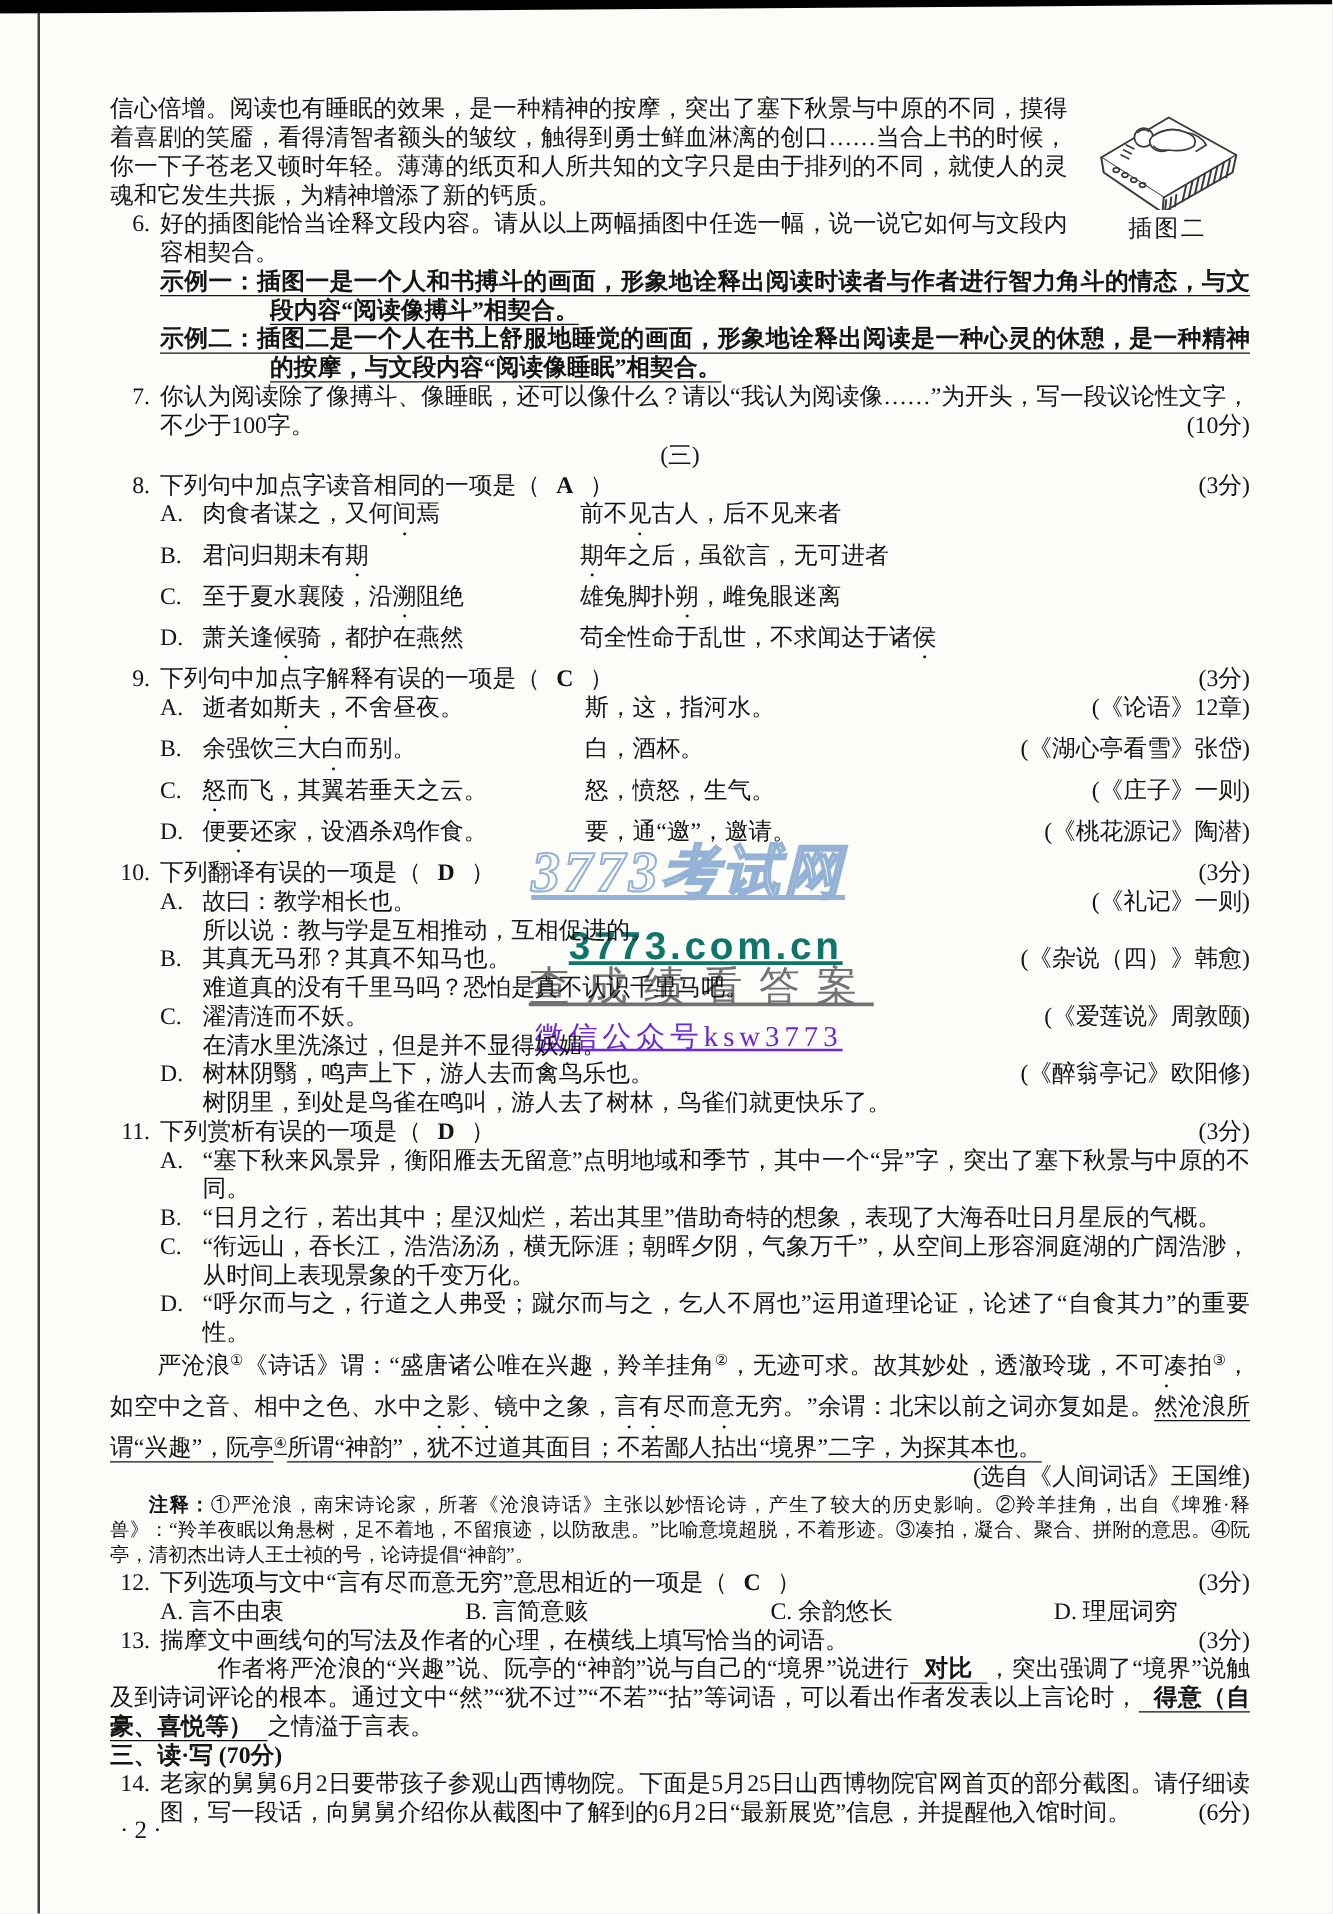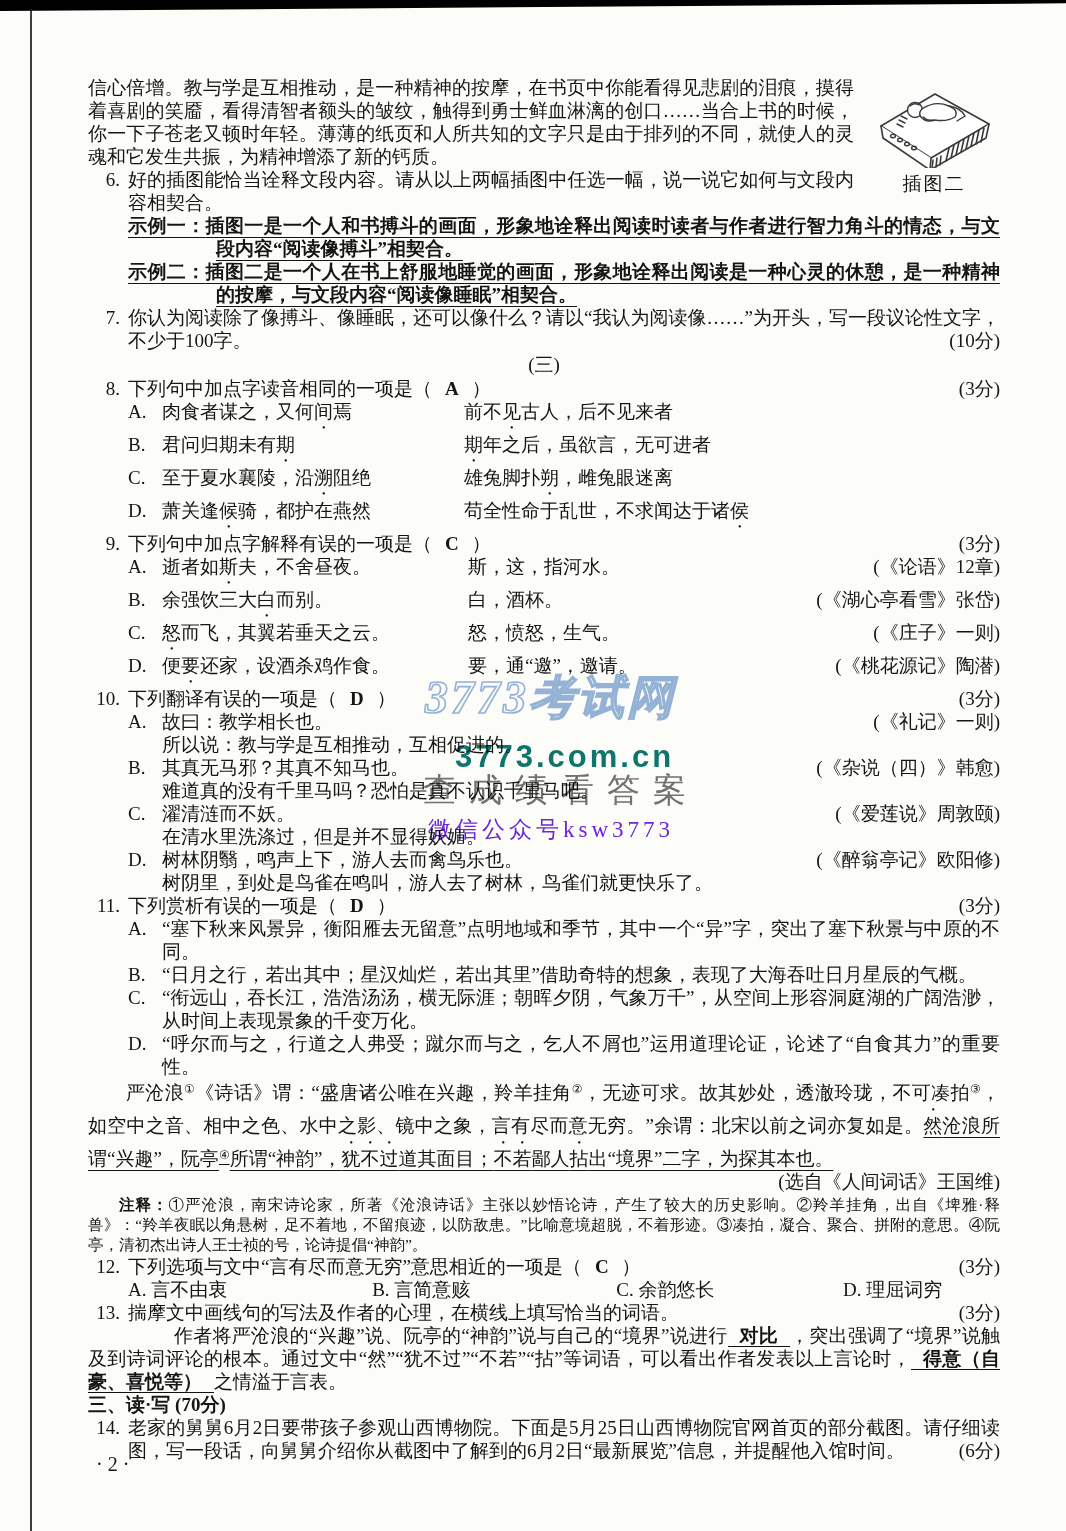--- a/index.html
+++ b/index.html
@@ -54,21 +54,21 @@
   .part-head{font-weight:700;}
 
   .sup{font-size:12px;vertical-align:6px;line-height:0;}
   .u{text-decoration:underline;text-underline-offset:5px;}
   .dot{-webkit-text-emphasis:filled dot;text-emphasis:filled dot;
        -webkit-text-emphasis-position:under right;text-emphasis-position:under right;}
   .dota{-webkit-text-emphasis:filled dot;text-emphasis:filled dot;
        -webkit-text-emphasis-position:over right;text-emphasis-position:over right;}
 
   
-  .wm{position:absolute;pointer-events:none;white-space:nowrap;mix-blend-mode:multiply;}
+  .wm{position:absolute;pointer-events:none;white-space:nowrap;mix-blend-mode:multiply;text-decoration:underline;}
   .wm1{left:425px;top:686px;font-size:46px;font-weight:700;font-style:italic;
        color:transparent;-webkit-text-stroke:1.6px #96b4dc;letter-spacing:3px;}
   .wm2{left:455px;top:745px;font-size:31px;font-weight:700;color:#0f766e;letter-spacing:3px;
        font-family:"Liberation Sans","DejaVu Sans",sans-serif;}
   .wm3{left:423px;top:779px;font-size:33px;color:#737373;letter-spacing:13px;}
   .wm4{left:428px;top:818px;font-size:23px;color:#6d28d9;letter-spacing:4px;}
 
   .footer{position:absolute;left:96px;top:1453px;font-size:20px;}
 </style>
 </head>
@@ -100,21 +100,21 @@
         <g fill="none" stroke="#3a3a3a" stroke-width="1.4">
           <ellipse cx="22" cy="60" rx="2.4" ry="1.8"></ellipse>
           <ellipse cx="29" cy="64" rx="2.4" ry="1.8"></ellipse>
           <ellipse cx="36" cy="68" rx="2.4" ry="1.8"></ellipse>
           <ellipse cx="43" cy="72" rx="2.4" ry="1.8"></ellipse>
         </g>
       </svg>
       <div class="cap">插图二</div>
     </div>
 
-    <p class="intro">信心倍增。教与学是互相推动，是一种精神的按摩，在书页中你能看得见悲剧的泪痕，摸得着喜剧的笑靥，看得清智者额头的皱纹，触得到勇士鲜血淋漓的创口……当合上书的时候，你一下子苍老又顿时年轻。薄薄的纸页和人所共知的文字只是由于排列的不同，就使人的灵魂和它发生共振，为精神增添了新的钙质。</p>
+    <p class="intro">信心倍增。阅读也有睡眠的效果，是一种精神的按摩，突出了塞下秋景与中原的不同，摸得着喜剧的笑靥，看得清智者额头的皱纹，触得到勇士鲜血淋漓的创口……当合上书的时候，你一下子苍老又顿时年轻。薄薄的纸页和人所共知的文字只是由于排列的不同，就使人的灵魂和它发生共振，为精神增添了新的钙质。</p>
 
     <div class="qblock">
       <div class="q">
         <span class="qn">6.</span>
         <div class="qb">
           <span>好的插图能恰当诠释文段内容。请从以上两幅插图中任选一幅，说一说它如何与文段内容相契合。</span>
         </div>
       </div>
       <div class="example"><span>示例一：</span><span>插图一是一个人和书搏斗的画面，形象地诠释出阅读时读者与作者进行智力角斗的情态，与文段内容“阅读像搏斗”相契合。</span></div>
       <div class="example"><span>示例二：</span><span>插图二是一个人在书上舒服地睡觉的画面，形象地诠释出阅读是一种心灵的休憩，是一种精神的按摩，与文段内容“阅读像睡眠”相契合。</span></div>

